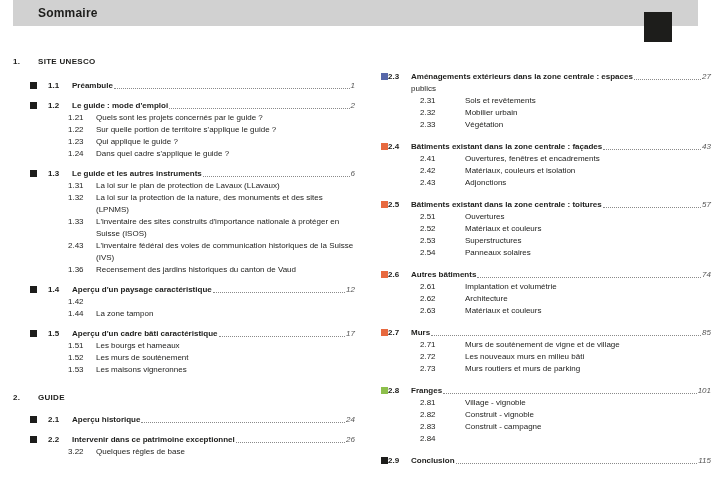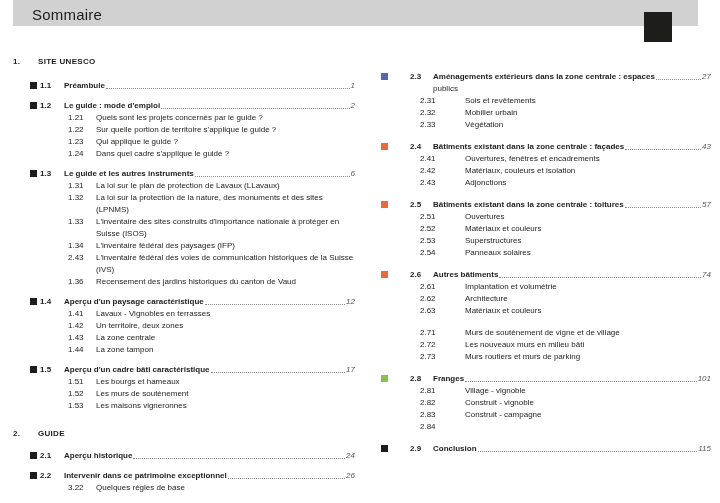--- a/index.html
+++ b/index.html
@@ -12,23 +12,23 @@
     overflow: hidden;
   }
   .header-bar {
     position: absolute;
     left: 13px; top: 0;
     width: 685px; height: 26px;
     background: #d1d1d1;
   }
   .header-bar h1 {
     margin: 0;
-    padding: 6px 0 0 19px;
-    font-size: 15px;
-    font-weight: normal;
+    padding: 6px 0 0 25px;
+    font-size: 12px;
+    font-weight: bold;
     color: #1d1d1b;
     letter-spacing: 0.2px;
   }
   .corner-square {
     position: absolute;
     left: 644px; top: 12px;
     width: 28px; height: 30px;
     background: #1d1d1b;
   }
   .toc {
@@ -56,24 +56,24 @@
   .entry-head { display: flex; }
   .bullet {
     flex: none;
     width: 7px; height: 7px;
     margin: 2px 0 0 17px;
   }
   .col-right .bullet { margin-left: 0; }
   .e-num {
     flex: none;
     width: 24px;
-    margin-left: 3px;
+    margin-left: 11px;
     font-weight: bold;
   }
-  .col-right .e-num { width: 23px; margin-left: 22px; }
+  .col-right .e-num { width: 23px; margin-left: 0; }
   .e-body { flex: 1; min-width: 0; }
   .title-line { display: flex; }
   .e-title { font-weight: bold; white-space: nowrap; }
   .e-title-cont { font-weight: normal; }
   .leader {
     flex: 1;
     min-width: 6px;
     align-self: flex-end;
     border-bottom: 1px dotted #8a8a8a;
     margin: 0 1px 3px 1px;
@@ -162,24 +162,20 @@
         </div>
         <div class="sub">
           <span class="s-num">1.32</span>
           <span class="s-text">La loi sur la protection de la nature, des monuments et des sites (LPNMS)</span>
         </div>
         <div class="sub">
           <span class="s-num">1.33</span>
           <span class="s-text">L'inventaire des sites construits d'importance nationale à protéger en Suisse (ISOS)</span>
         </div>
         <div class="sub">
-          <span class="s-num">1.34</span>
-          <span class="s-text">L'inventaire fédéral des paysages (IFP)</span>
-        </div>
-        <div class="sub">
           <span class="s-num">2.43</span>
           <span class="s-text">L'inventaire fédéral des voies de communication historiques de la Suisse (IVS)</span>
         </div>
         <div class="sub">
           <span class="s-num">1.36</span>
           <span class="s-text">Recensement des jardins historiques du canton de Vaud</span>
         </div>
       </div>
       <div class="entry">
         <div class="entry-head">
@@ -187,30 +183,21 @@
           <span class="e-num">1.4</span>
           <div class="e-body">
             <div class="title-line">
               <span class="e-title">Aperçu d'un paysage caractéristique</span>
               <span class="leader"></span>
               <span class="e-page">12</span>
             </div>
           </div>
         </div>
         <div class="sub">
-          <span class="s-num">1.41</span>
-          <span class="s-text">Lavaux - Vignobles en terrasses</span>
-        </div>
-        <div class="sub">
           <span class="s-num">1.42</span>
-          <span class="s-text">Un territoire, deux zones</span>
-        </div>
-        <div class="sub">
-          <span class="s-num">1.43</span>
-          <span class="s-text">La zone centrale</span>
         </div>
         <div class="sub">
           <span class="s-num">1.44</span>
           <span class="s-text">La zone tampon</span>
         </div>
       </div>
       <div class="entry">
         <div class="entry-head">
           <span class="bullet" style="background: rgb(29, 29, 27);"></span>
           <span class="e-num">1.5</span>
@@ -370,20 +357,31 @@
         <div class="sub">
           <span class="s-num">2.62</span>
           <span class="s-text">Architecture</span>
         </div>
         <div class="sub">
           <span class="s-num">2.63</span>
           <span class="s-text">Matériaux et couleurs</span>
         </div>
       </div>
       <div class="entry">
+        <div class="entry-head">
+          <span class="bullet" style="background: rgb(231, 105, 63);"></span>
+          <span class="e-num">2.7</span>
+          <div class="e-body">
+            <div class="title-line">
+              <span class="e-title">Murs</span>
+              <span class="leader"></span>
+              <span class="e-page">85</span>
+            </div>
+          </div>
+        </div>
         <div class="sub">
           <span class="s-num">2.71</span>
           <span class="s-text">Murs de soutènement de vigne et de village</span>
         </div>
         <div class="sub">
           <span class="s-num">2.72</span>
           <span class="s-text">Les nouveaux murs en milieu bâti</span>
         </div>
         <div class="sub">
           <span class="s-num">2.73</span>

